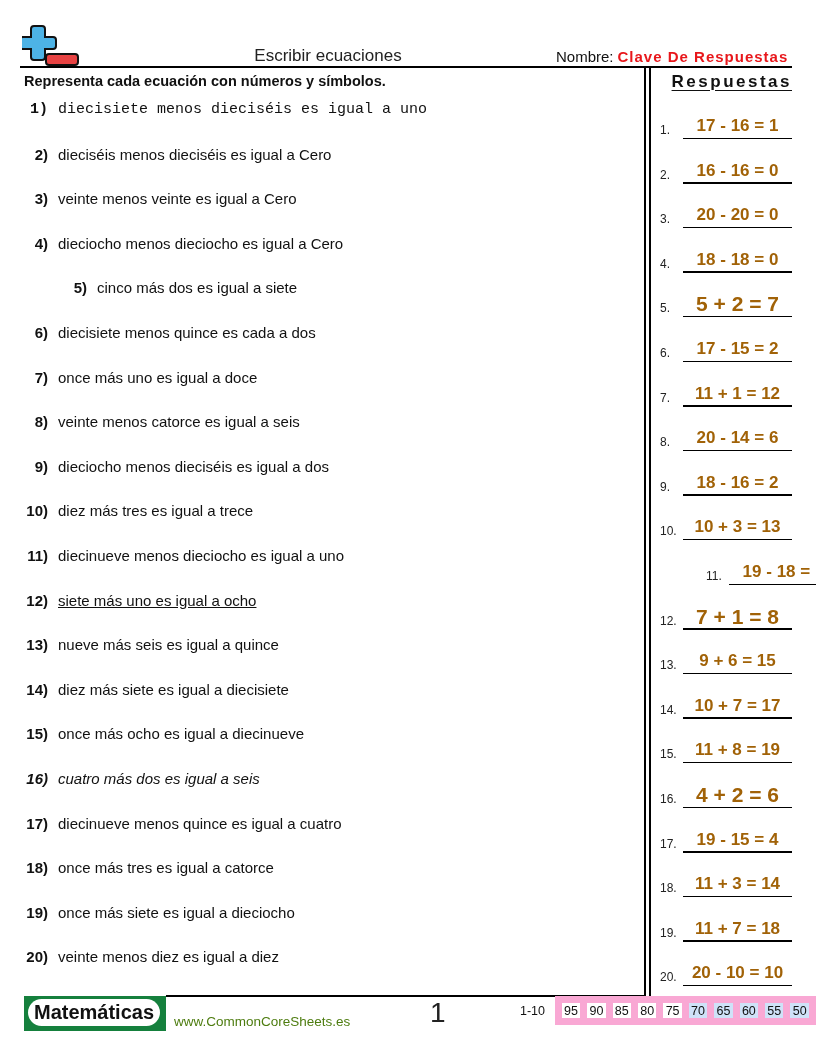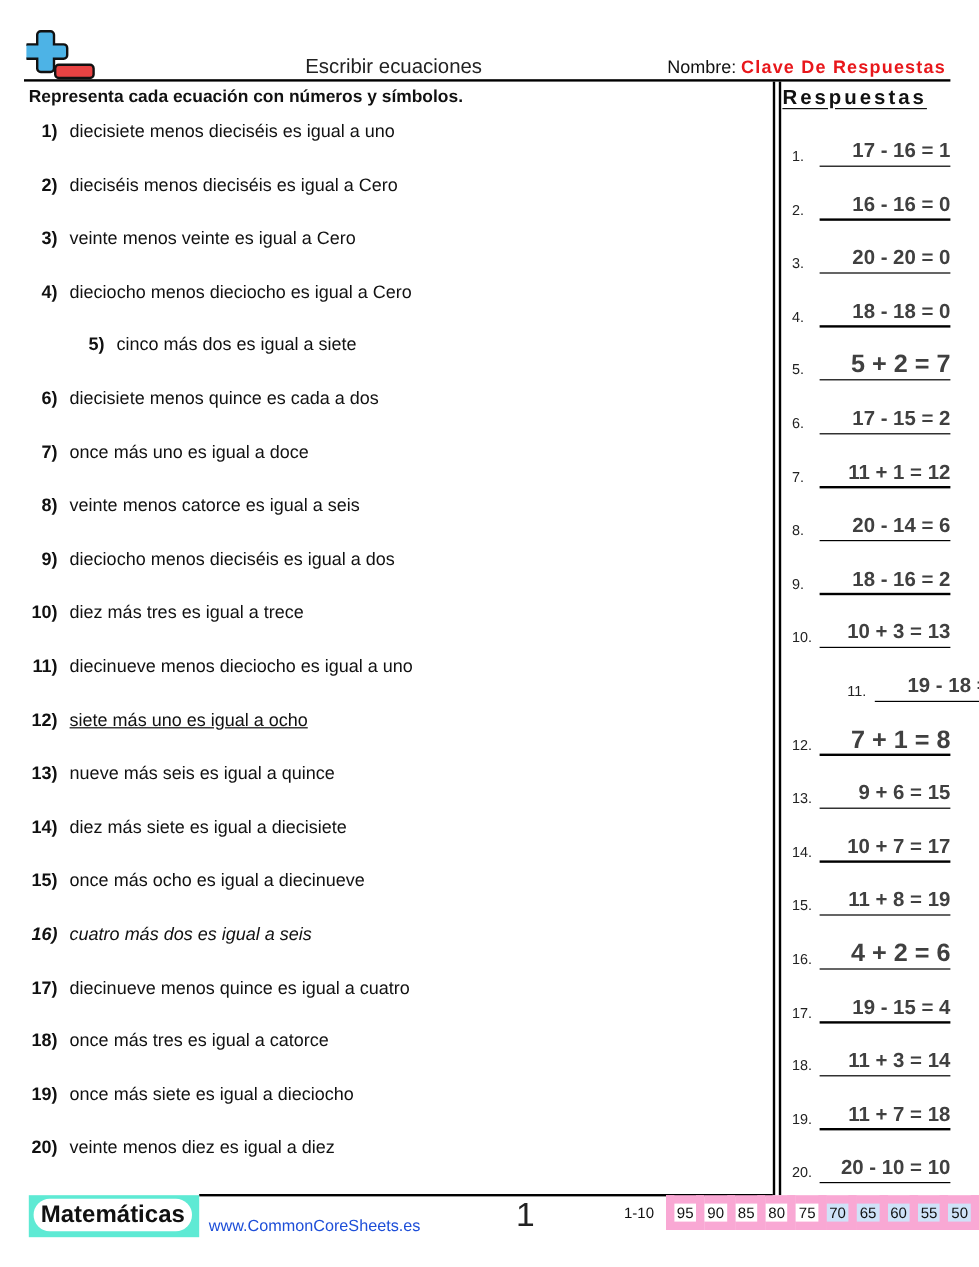--- a/index.html
+++ b/index.html
@@ -7,35 +7,35 @@
          font-family: "Liberation Sans", "DejaVu Sans", sans-serif; color: #111; }
   .abs { position: absolute; }
   #logo { left: 22px; top: 24px; width: 58px; height: 44px; }
   #title { left: 200px; top: 46px; width: 256px; text-align: center; font-size: 17px; color: #222; }
   #name-wrap { left: 556px; top: 48px; font-size: 15px; white-space: nowrap; }
   #name-wrap .val { color: #e8171b; font-weight: bold; letter-spacing: 1px; margin-left: 4px; }
   #top-rule { left: 20px; top: 66px; width: 772px; height: 2px; background: #000; }
   #instructions { left: 24px; top: 73px; font-size: 14.5px; font-weight: bold; }
   #vline1 { left: 644px; top: 68px; width: 2px; height: 928px; background: #000; }
   #vline2 { left: 649px; top: 68px; width: 2px; height: 928px; background: #000; }
-  #answers-title { left: 652px; top: 72px; width: 140px; text-align: left; font-size: 17px;
+  #answers-title { left: 652px; top: 72px; width: 140px; text-align: right; font-size: 17px;
                    font-weight: bold; letter-spacing: 2.5px; text-decoration: underline; text-underline-offset: 3px; }
   .q { position: absolute; left: 0; width: 600px; font-size: 15px; white-space: nowrap; }
   .q .num { display: inline-block; width: 48px; text-align: right; font-weight: bold; margin-right: 10px; }
   .a { position: absolute; left: 658px; width: 136px; height: 30px; }
   .a .anum { position: absolute; left: 2px; bottom: 2px; font-size: 12px; color: #222; }
   .a .line { position: absolute; left: 25px; right: 2px; bottom: 0; height: 1.5px; background: #000; }
-  .a .ans { position: absolute; left: 25px; right: 2px; bottom: 3px; text-align: right;
-            color: #404040; font-weight: bold; font-size: 17px; white-space: nowrap; }
+  .a .ans { position: absolute; left: 25px; right: 2px; bottom: 3px; text-align: center;
+            color: #a16207; font-weight: bold; font-size: 17px; white-space: nowrap; }
   .a .ans.big { font-size: 21px; bottom: 1px; }
   #bottom-rule { left: 166px; top: 995px; width: 478px; height: 1.5px; background: #000; }
-  #brand { left: 24px; top: 996px; width: 142px; height: 35px; background: #5eead4; }
+  #brand { left: 24px; top: 996px; width: 142px; height: 35px; background: #15803d; }
   #brand .pill { position: absolute; left: 4px; top: 3px; width: 132px; height: 27px; background: #fff;
                  border-radius: 14px; text-align: center; font-weight: bold; font-size: 20px; line-height: 27px; }
-  #site { left: 174px; top: 1014px; font-size: 13.5px; color: #1d4ed8; }
+  #site { left: 174px; top: 1014px; font-size: 13.5px; color: #4d7c0f; }
   #pagenum { left: 430px; top: 997px; font-size: 28px; color: #222; }
   #score { left: 520px; top: 996px; border-collapse: collapse; font-size: 12.5px; }
   #score td { border: 7px solid #f9a8d4; padding: 0; height: 15px; text-align: center; width: 21px; }
   #score td.lbl { border: none; text-align: left; width: 42px; padding-right: 3px; }
   #score td.hl { background: #cfe2f8; }
 </style>
 </head>
 <body>
 
 <div id="logo" class="abs">
@@ -50,21 +50,21 @@
   <span>Nombre:</span><span class="val">Clave De Respuestas</span>
 </div>
 <div id="top-rule" class="abs"></div>
 <div id="instructions" class="abs">Representa cada ecuación con números y símbolos.</div>
 
 <div id="vline1" class="abs"></div>
 <div id="vline2" class="abs"></div>
 <div id="answers-title" class="abs">Respuestas</div>
 
 <div id="questions">
-    <div class="q" style="top: 101px;"><span class="num">1)</span><span>diecisiete menos dieciséis es igual a uno</span></div>
+    <div class="q" style="top: 101px; font-family: Liberation Mono, monospace;"><span class="num">1)</span><span>diecisiete menos dieciséis es igual a uno</span></div>
     <div class="q" style="top: 145.6px;"><span class="num">2)</span><span>dieciséis menos dieciséis es igual a Cero</span></div>
     <div class="q" style="top: 190.2px;"><span class="num">3)</span><span>veinte menos veinte es igual a Cero</span></div>
     <div class="q" style="top: 234.8px;"><span class="num">4)</span><span>dieciocho menos dieciocho es igual a Cero</span></div>
     <div class="q" style="top: 279.4px; padding-left: 39px;"><span class="num">5)</span><span>cinco más dos es igual a siete</span></div>
     <div class="q" style="top: 324px;"><span class="num">6)</span><span>diecisiete menos quince es cada a dos</span></div>
     <div class="q" style="top: 368.6px;"><span class="num">7)</span><span>once más uno es igual a doce</span></div>
     <div class="q" style="top: 413.2px;"><span class="num">8)</span><span>veinte menos catorce es igual a seis</span></div>
     <div class="q" style="top: 457.8px;"><span class="num">9)</span><span>dieciocho menos dieciséis es igual a dos</span></div>
     <div class="q" style="top: 502.4px;"><span class="num">10)</span><span>diez más tres es igual a trece</span></div>
     <div class="q" style="top: 547px;"><span class="num">11)</span><span>diecinueve menos dieciocho es igual a uno</span></div>

